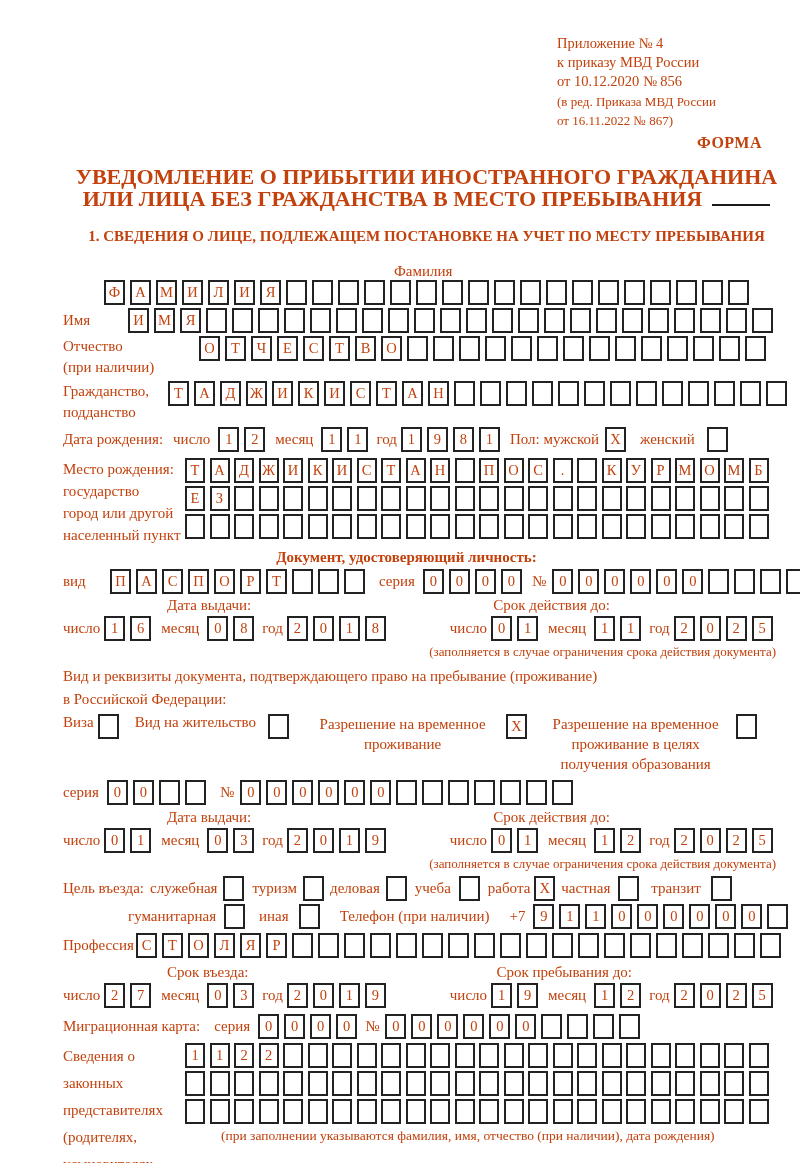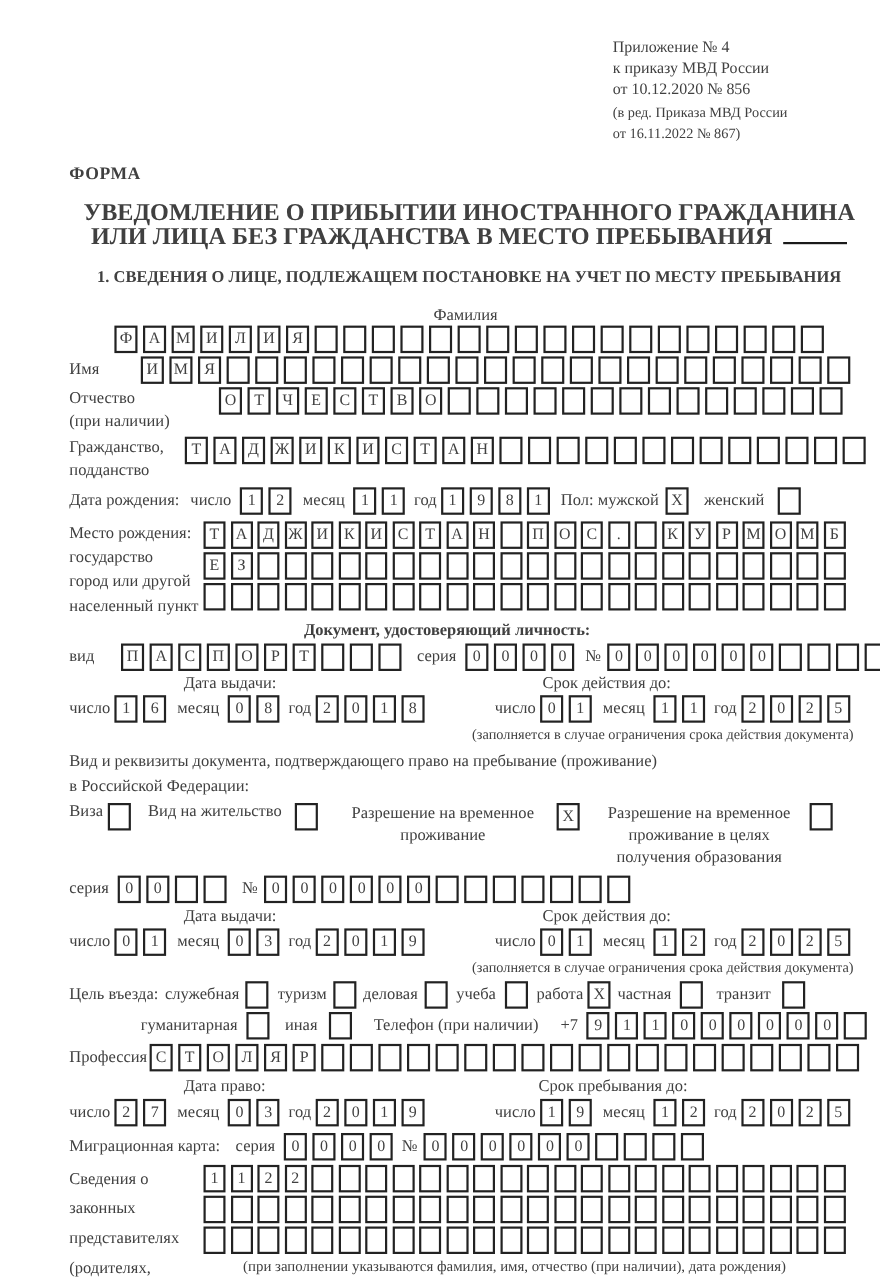--- a/index.html
+++ b/index.html
@@ -1,23 +1,23 @@
 <!DOCTYPE html>
 <html><head>
 <meta charset="utf-8">
 <style>
   html,body{margin:0;padding:0;background:#fff;}
   .page{
     position:relative;width:800px;height:1163px;box-sizing:border-box;
-    padding:34px 10px 16px 63px;overflow:hidden;background:#fff;color:#404040;
+    padding:34px 10px 16px 63px;overflow:hidden;background:#fff;color:#c2410c;
     font-family:"Liberation Serif","DejaVu Serif",serif;font-size:15px;
   }
   .note{margin-left:494px;line-height:19px;font-size:14.5px;}
   .note .small{font-size:13px;line-height:17px;margin-top:2px;}
-  .forma{margin-top:21px;text-align:left;padding-right:28px;font-weight:bold;font-size:16px;letter-spacing:.5px;}
+  .forma{margin-top:5px;text-align:right;padding-right:28px;font-weight:bold;font-size:16px;letter-spacing:.5px;}
   .title{margin-top:14px;text-align:center;font-weight:bold;font-size:22px;line-height:22px;}
   .uline{display:inline-block;width:58px;border-bottom:2px solid #1a1a1a;margin-left:10px;}
   .section{margin-top:18px;text-align:center;font-weight:bold;font-size:15px;}
   .row{display:flex;align-items:center;margin-bottom:3px;}
   .blk{display:flex;align-items:flex-start;margin-bottom:3px;}
   .lblcol{line-height:21px;flex:none;}
   .rows-col > .strip{margin-bottom:3px;}
   .lbl{flex:none;}
   .box{
     box-sizing:border-box;flex:none;display:inline-flex;align-items:center;justify-content:center;
@@ -534,21 +534,21 @@
         <span class="box"></span>
         <span class="box"></span>
         <span class="box"></span>
         <span class="box"></span>
         <span class="box"></span>
         <span class="box"></span>
       </span>
   </div>
 
   <div class="subhdr mt6">
-    <span style="margin-left:104px;">Дата право:</span>
+    <span style="margin-left:104px;">Срок въезда:</span>
     <span style="margin-left:248px;">Срок пребывания до:</span>
   </div>
 
   <div class="row">
     <span class="lbl">число</span>
     <span class="strip ml4">
         <span class="box">2</span>
         <span class="box">7</span>
       </span>
     <span class="lbl ml10">месяц</span>

